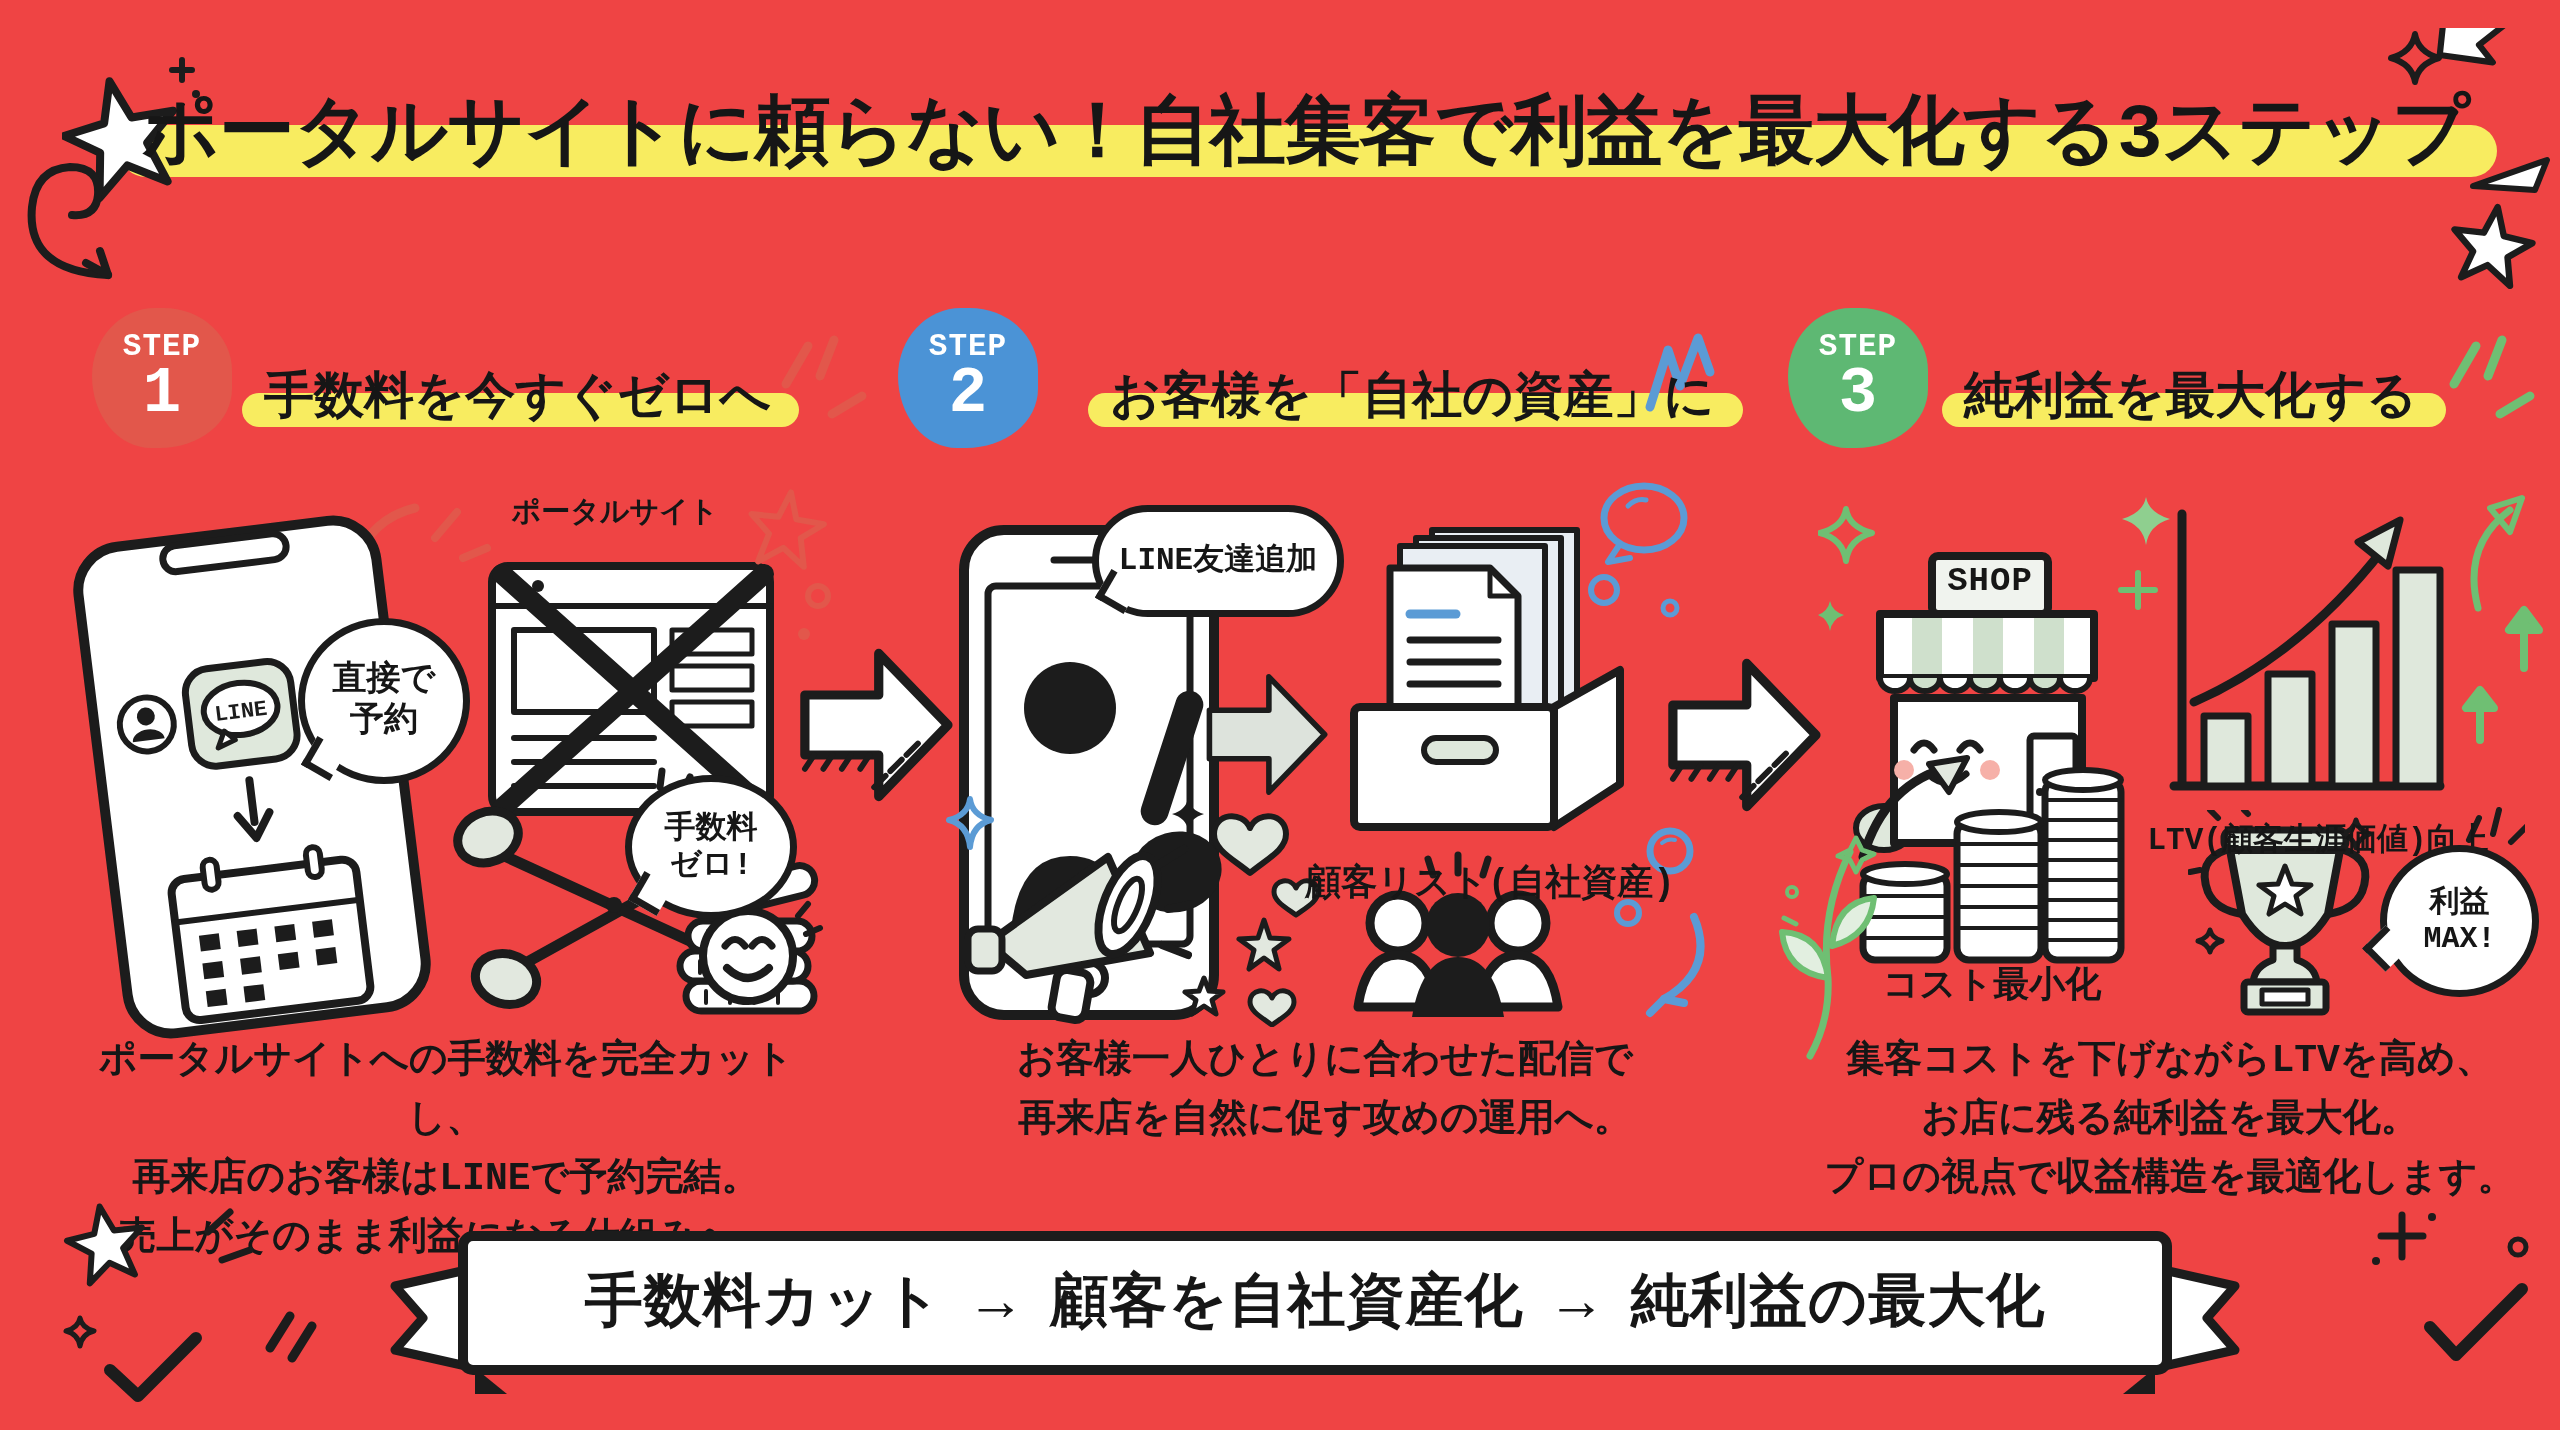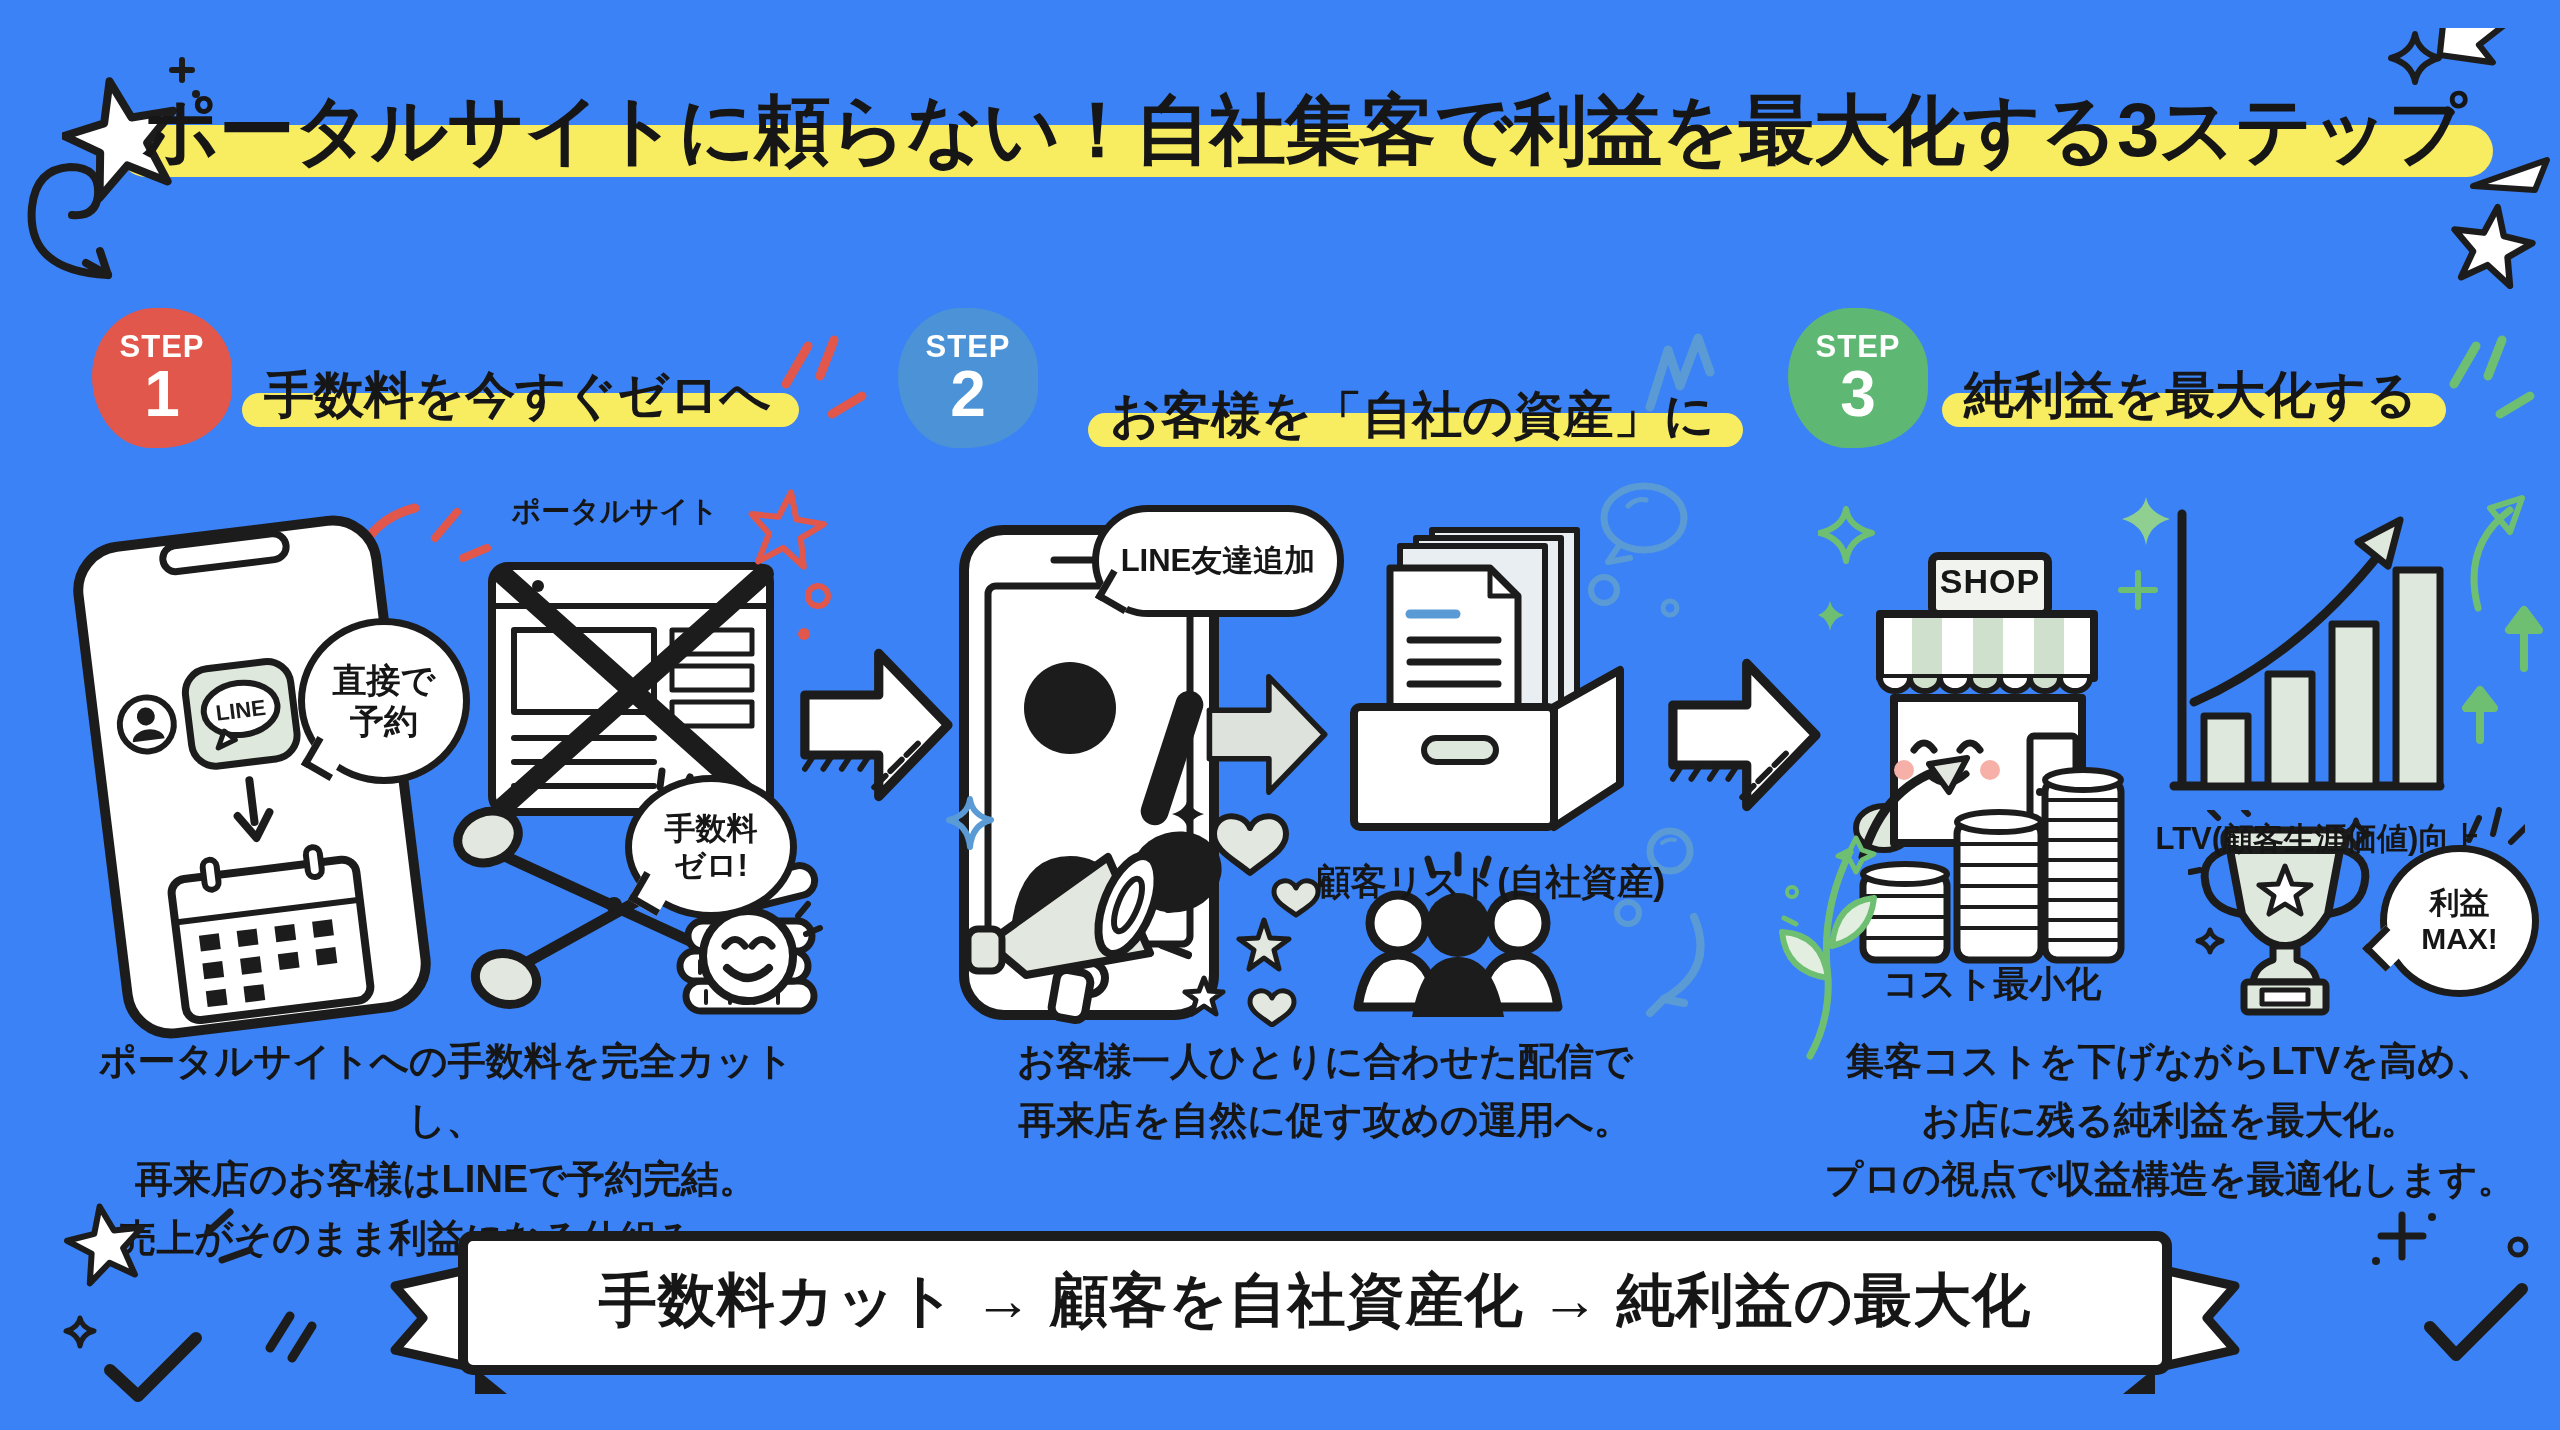--- a/index.html
+++ b/index.html
@@ -1,17 +1,17 @@
 <!DOCTYPE html>
 <html><head>
 <meta charset="utf-8">
 <style>
   html,body{margin:0;padding:0;background:#e9e9e7;}
-  .canvas{position:relative;width:2560px;height:1430px;background:#3b82f6;overflow:hidden;
-          font-family:Liberation Sans, sans-serif;color:#161616;}
+  .canvas{position:relative;width:2560px;height:1430px;background:#ef4444;overflow:hidden;
+          font-family:Liberation Mono, monospace;color:#161616;}
   .abs{position:absolute;}
   svg *{stroke-linecap:round;stroke-linejoin:round;}
 
   
   .hl-wrap{position:relative;display:inline-block;padding:0 12px;white-space:nowrap;}
   .hl-bar{position:absolute;left:-10px;right:-16px;bottom:2px;height:34px;background:#f8ec60;border-radius:18px;z-index:0;}
   .hl-text{position:relative;z-index:1;}
   .title-row{width:2310px;text-align:center;font-size:76px;font-weight:700;letter-spacing:-1px;}
   .title-row .hl-bar{height:52px;bottom:6px;border-radius:26px;}
   .heading{font-size:50px;font-weight:700;white-space:nowrap;}
@@ -172,21 +172,21 @@
 
   <svg class="abs" style="left:792px;top:635px;" width="170" height="180" viewBox="0 0 145 156">
     <polygon points="10,52 74,52 74,16 134,78 74,140 74,104 10,104" fill="#fff" stroke="#1c1c1c" stroke-width="8"></polygon>
     <path d="M18 104 l-8 12 M34 104 l-8 12 M50 104 l-8 12 M66 104 l-8 12 M80 122 l-10 10 M94 108 l-10 10 M108 94 l-10 10" stroke="#1c1c1c" stroke-width="5"></path>
   </svg>
 
   <div class="abs badge" style="left:898px;top:308px;background:#4b93d6;">
     <span class="w">STEP</span>
     <span class="n">2</span>
   </div>
-  <div class="abs heading" style="left:1098px;top:382px;">
+  <div class="abs heading" style="left:1098px;top:362px;">
     <span class="hl-wrap"><span class="hl-bar"></span><span class="hl-text">お客様を「自社の資産」に</span></span>
   </div>
   <svg class="abs" style="left:1640px;top:322px;" width="90" height="105" viewBox="0 0 90 105">
     <path d="M10 85 L28 28 L40 64 L58 16 L70 50" fill="none" stroke="#5b9bd5" stroke-width="9"></path>
   </svg>
 
   <svg class="abs" style="left:952px;top:520px;" width="275" height="505" viewBox="0 0 275 505">
     <rect x="12" y="10" width="250" height="485" rx="40" fill="#fff" stroke="#1c1c1c" stroke-width="10"></rect>
     <path d="M102 40 H168" stroke="#1c1c1c" stroke-width="7"></path>
     <rect x="36" y="66" width="202" height="358" rx="8" fill="#fff" stroke="#1c1c1c" stroke-width="7"></rect>

